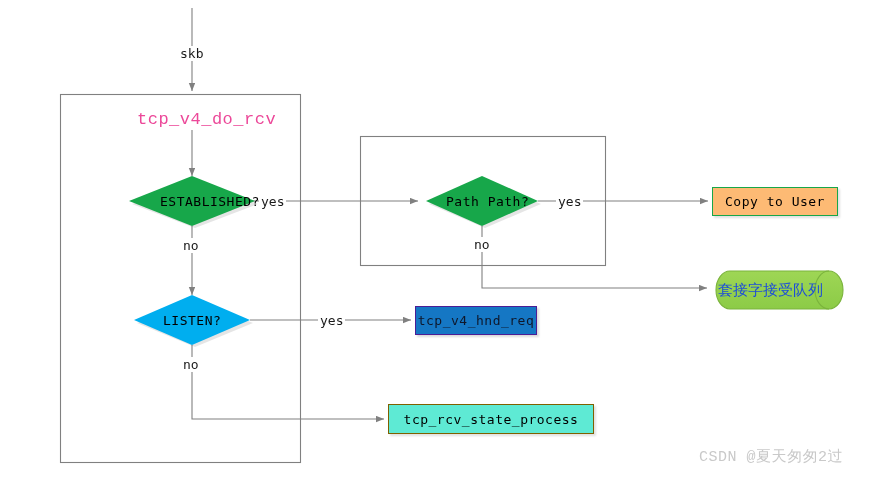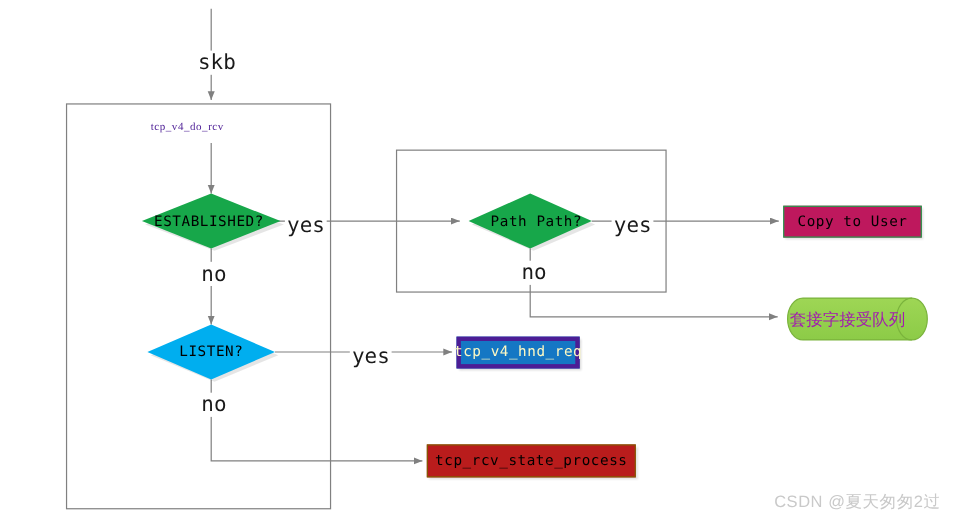--- a/index.html
+++ b/index.html
@@ -32,82 +32,82 @@
     box-sizing: border-box;
     font-family: "DejaVu Sans Mono", "Liberation Mono", monospace;
     font-size: 13px;
     letter-spacing: 0.5px;
     color: #000000;
     white-space: nowrap;
   }
   .edge-label {
     position: absolute;
     font-family: "DejaVu Sans Mono", "Liberation Mono", monospace;
-    font-size: 19px;
+    font-size: 13px;
     color: #1a1a1a;
     background: #ffffff;
     padding: 0 2px;
     white-space: nowrap;
   }
   .group-title {
     position: absolute;
-    font-family: Liberation Serif, serif;
-    font-size: 10px;
-    color: #4c1d95;
+    font-family: Liberation Mono, monospace;
+    font-size: 17px;
+    color: #ec4899;
     white-space: nowrap;
     letter-spacing: 0.5px;
   }
   
   .rect-copy {
     left: 712px; top: 187px; width: 126px; height: 29px;
-    background: #be185d;
+    background: #fdba74;
     border: 1px solid #17a74a;
     color: #000000;
     box-shadow: 2px 2px 2px rgba(0,0,0,0.12);
   }
   .rect-hnd {
-    left: 415px; top: 306px; width: 112px; height: 29px;
+    left: 415px; top: 306px; width: 122px; height: 29px;
     background: #1577c4;
-    border: 4px solid #4c1d95;
-    color: #fef9c3;
+    border: 1px solid #4c1d95;
+    color: #0f172a;
     box-shadow: 2px 2px 2px rgba(0,0,0,0.15);
   }
   .rect-state {
-    left: 388px; top: 404px; width: 190px; height: 30px;
-    background: #b91c1c;
+    left: 388px; top: 404px; width: 206px; height: 30px;
+    background: #5eead4;
     border: 1px solid #7f6000;
     color: #000000;
     box-shadow: 2px 2px 2px rgba(0,0,0,0.12);
   }
   .cylinder {
     left: 711px; top: 271px; width: 137px; height: 38px;
-    color: #a21caf;
+    color: #1d4ed8;
     font-family: "DejaVu Sans", "Liberation Sans", sans-serif;
     font-size: 15px;
     letter-spacing: 0px;
   }
   .cyl-text {
     position: relative;
     z-index: 2;
     padding-right: 18px;
   }
   .diamond-label {
     position: absolute;
     z-index: 3;
     font-family: "DejaVu Sans Mono", "Liberation Mono", monospace;
     font-size: 13px;
     color: #000000;
     white-space: nowrap;
     letter-spacing: 0.5px;
   }
   .watermark {
     position: absolute;
-    right: 24px;
+    right: 36px;
     bottom: 14px;
-    font-family: Liberation Sans, sans-serif;
+    font-family: Liberation Mono, monospace;
     font-size: 15px;
     color: #c9c9c9;
     letter-spacing: 0.5px;
     white-space: nowrap;
     margin-top: 44px;
   }
 </style>
 </head>
 <body>
 
@@ -167,21 +167,21 @@
       <path d="M730,271 L829,271 A14,19 0 0 1 829,309 L730,309 A14,19 0 0 1 730,271 z" fill="url(#cylgrad)" stroke="#7ab33c" stroke-width="1.1"></path>
       <path d="M829,271 A14,19 0 0 0 829,309" fill="none" stroke="#7ab33c" stroke-width="1.1"></path>
     </g>
   </svg>
 
   <div class="group-title" style="left:137px; top:110px;">tcp_v4_do_rcv</div>
 
 
   <div class="edge-label" style="left:178px; top:46px;">skb</div>
 
-  <div class="diamond-label" style="left:140px; top:194px;">ESTABLISHED?</div>
+  <div class="diamond-label" style="left:160px; top:194px;">ESTABLISHED?</div>
 
   <div class="diamond-label" style="left:163px; top:313px;">LISTEN?</div>
 
   <div class="diamond-label" style="left:446px; top:194px;">Path Path?</div>
 
   <div class="node rect-copy" style="position:absolute;">Copy to User</div>
 
   <div class="node rect-hnd" style="position:absolute;">tcp_v4_hnd_req</div>
 
   <div class="node rect-state" style="position:absolute;">tcp_rcv_state_process</div>

